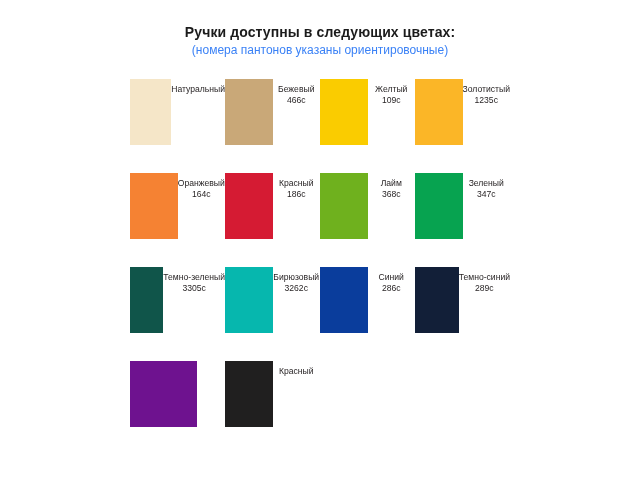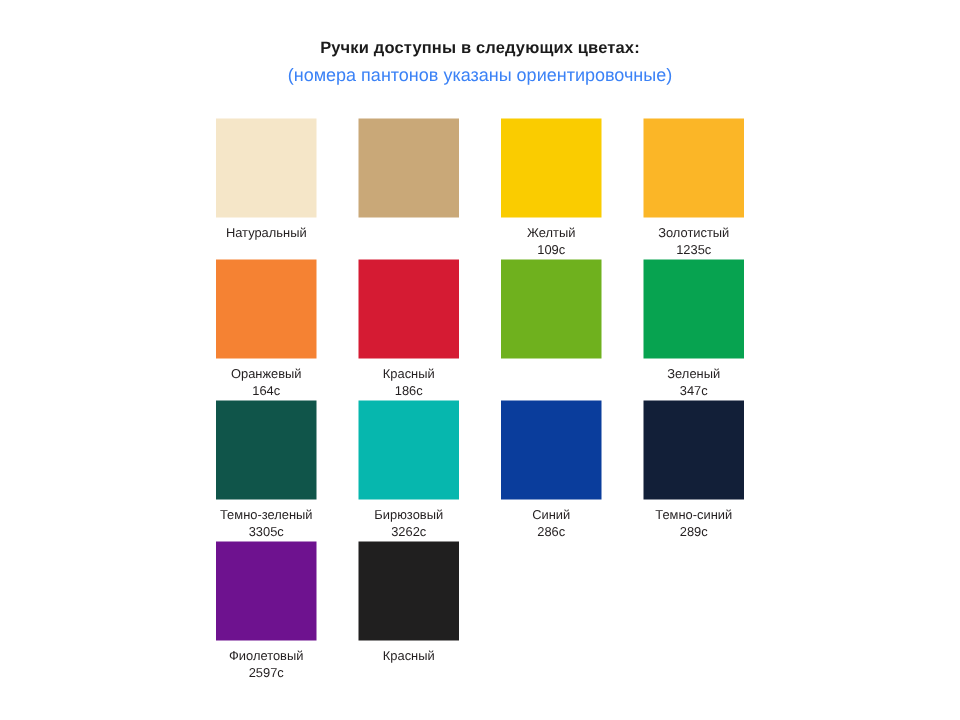--- a/index.html
+++ b/index.html
@@ -23,21 +23,21 @@
     display: flex;
     flex-direction: column;
     align-items: center;
   }
   .heading {
     width: 100%;
     text-align: center;
     margin-top: 24px;
   }
   .title {
-    font-size: 11px;
+    font-size: 14px;
     font-weight: bold;
     color: #1b1b1b;
     letter-spacing: 0.1px;
     line-height: 16px;
     white-space: nowrap;
   }
   .subtitle {
     font-size: 12px;
     font-weight: normal;
     color: #3b82f6;
@@ -49,22 +49,22 @@
     margin-top: 21px;
     display: grid;
     grid-template-columns: repeat(4, 95px);
     grid-auto-rows: 94px;
     column-gap: 0px;
     row-gap: 0px;
   }
   .cell {
     width: 95px;
     display: flex;
-    flex-direction: column;
-    align-items: center;
+    flex-direction: row;
+    align-items: flex-start;
     border-radius: 30px;
   }
   .swatch {
     width: 67px;
     height: 66px;
     display: block;
   }
   .caption {
     width: 67px;
     text-align: center;
@@ -97,20 +97,24 @@
 
   <div class="grid" id="swatch-grid">
       <div class="cell">
         <div class="swatch" style="background: rgb(245, 230, 200);"></div>
         <div class="caption">
           <span class="cname">Натуральный</span>
         </div>
       </div>
       <div class="cell">
         <div class="swatch" style="background: rgb(201, 168, 120);"></div>
+        <div class="caption">
+          <span class="cname">Бежевый</span>
+          <span class="ccode">466c</span>
+        </div>
       </div>
       <div class="cell">
         <div class="swatch" style="background: rgb(250, 204, 0);"></div>
         <div class="caption">
           <span class="cname">Желтый</span>
           <span class="ccode">109c</span>
         </div>
       </div>
       <div class="cell">
         <div class="swatch" style="background: rgb(251, 182, 39);"></div>
@@ -128,20 +132,24 @@
       </div>
       <div class="cell">
         <div class="swatch" style="background: rgb(213, 27, 51);"></div>
         <div class="caption">
           <span class="cname">Красный</span>
           <span class="ccode">186c</span>
         </div>
       </div>
       <div class="cell">
         <div class="swatch" style="background: rgb(111, 177, 30);"></div>
+        <div class="caption">
+          <span class="cname">Лайм</span>
+          <span class="ccode">368c</span>
+        </div>
       </div>
       <div class="cell">
         <div class="swatch" style="background: rgb(7, 163, 80);"></div>
         <div class="caption">
           <span class="cname">Зеленый</span>
           <span class="ccode">347c</span>
         </div>
       </div>
       <div class="cell">
         <div class="swatch" style="background: rgb(16, 85, 74);"></div>
@@ -166,24 +174,20 @@
       </div>
       <div class="cell">
         <div class="swatch" style="background: rgb(18, 31, 56);"></div>
         <div class="caption">
           <span class="cname">Темно-синий</span>
           <span class="ccode">289c</span>
         </div>
       </div>
       <div class="cell">
         <div class="swatch" style="background: rgb(110, 18, 143);"></div>
-        <div class="caption">
-          <span class="cname">Фиолетовый</span>
-          <span class="ccode">2597c</span>
-        </div>
       </div>
       <div class="cell">
         <div class="swatch" style="background: rgb(32, 31, 31);"></div>
         <div class="caption">
           <span class="cname">Красный</span>
         </div>
       </div>
     </div>
 
 </div>

